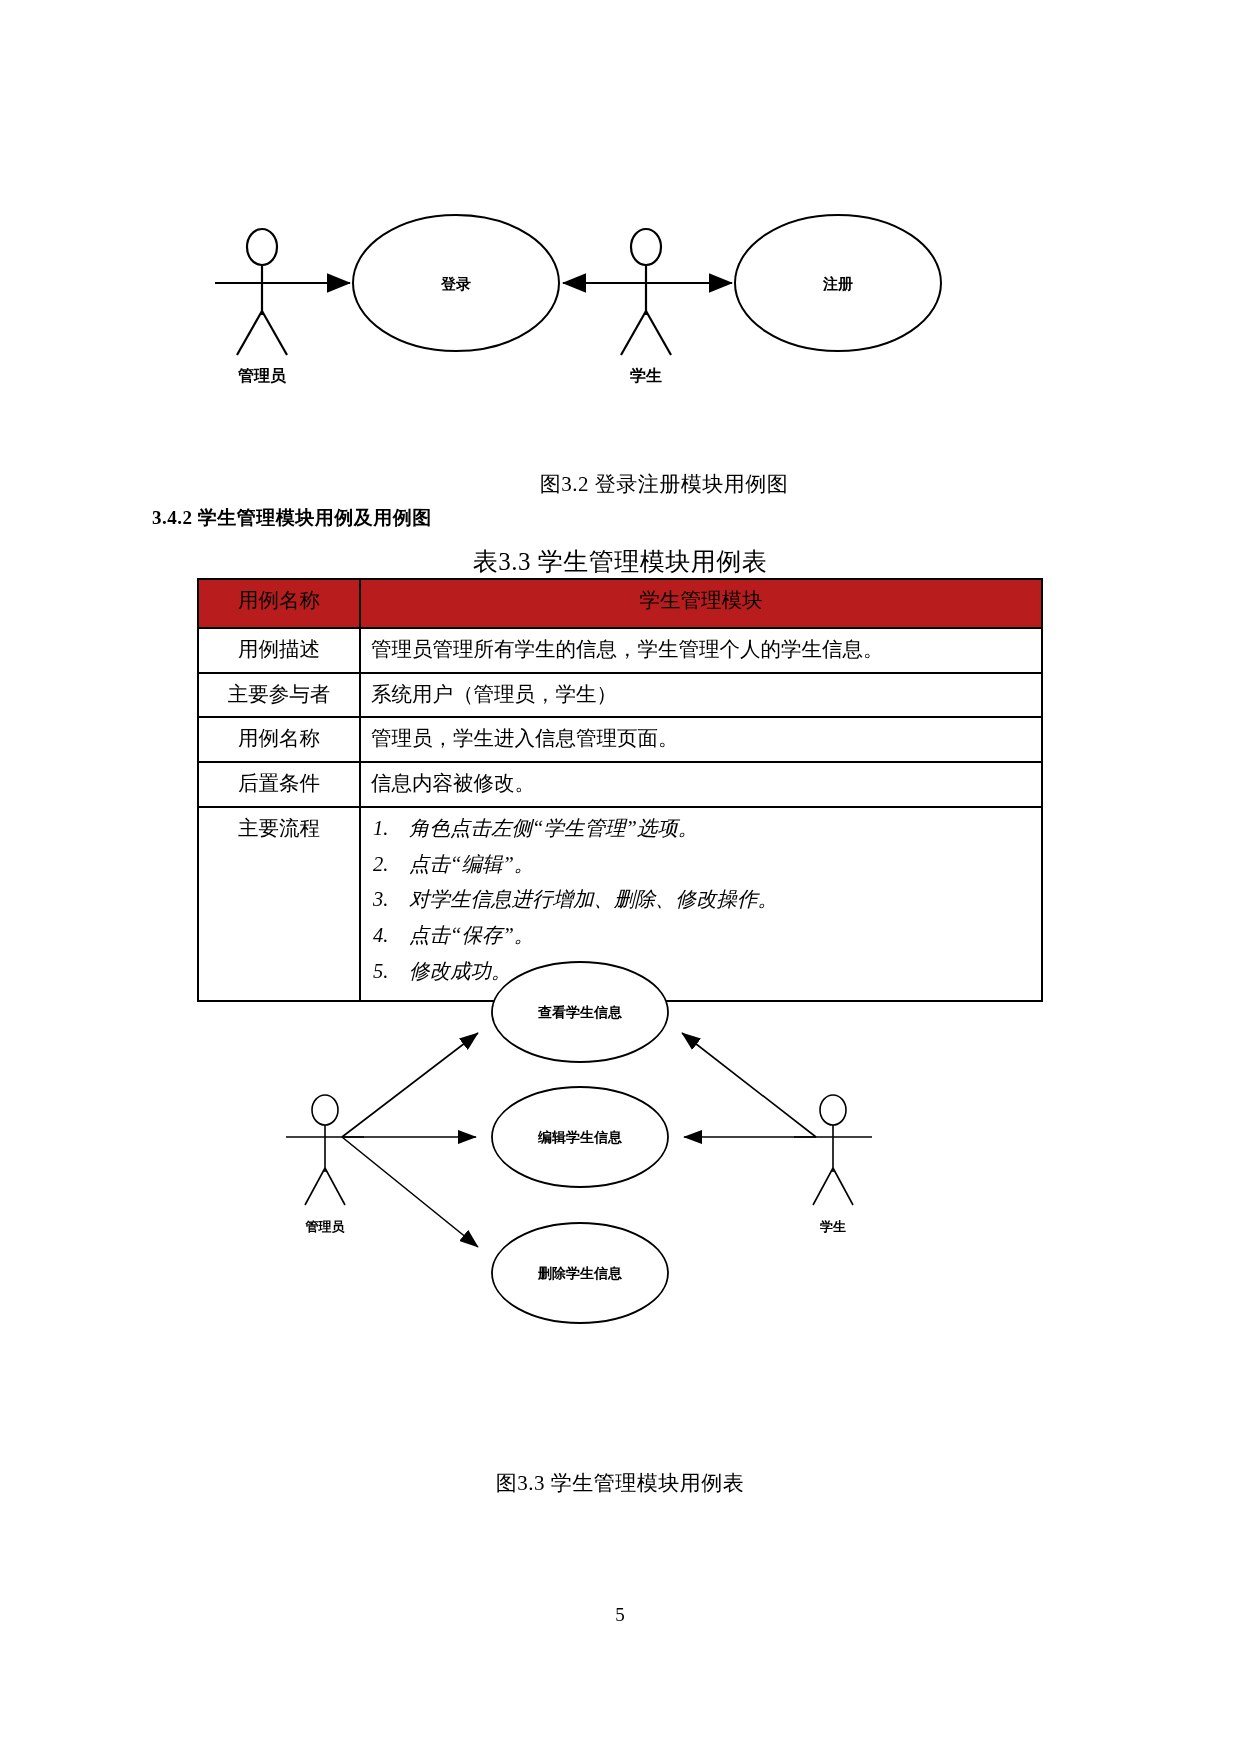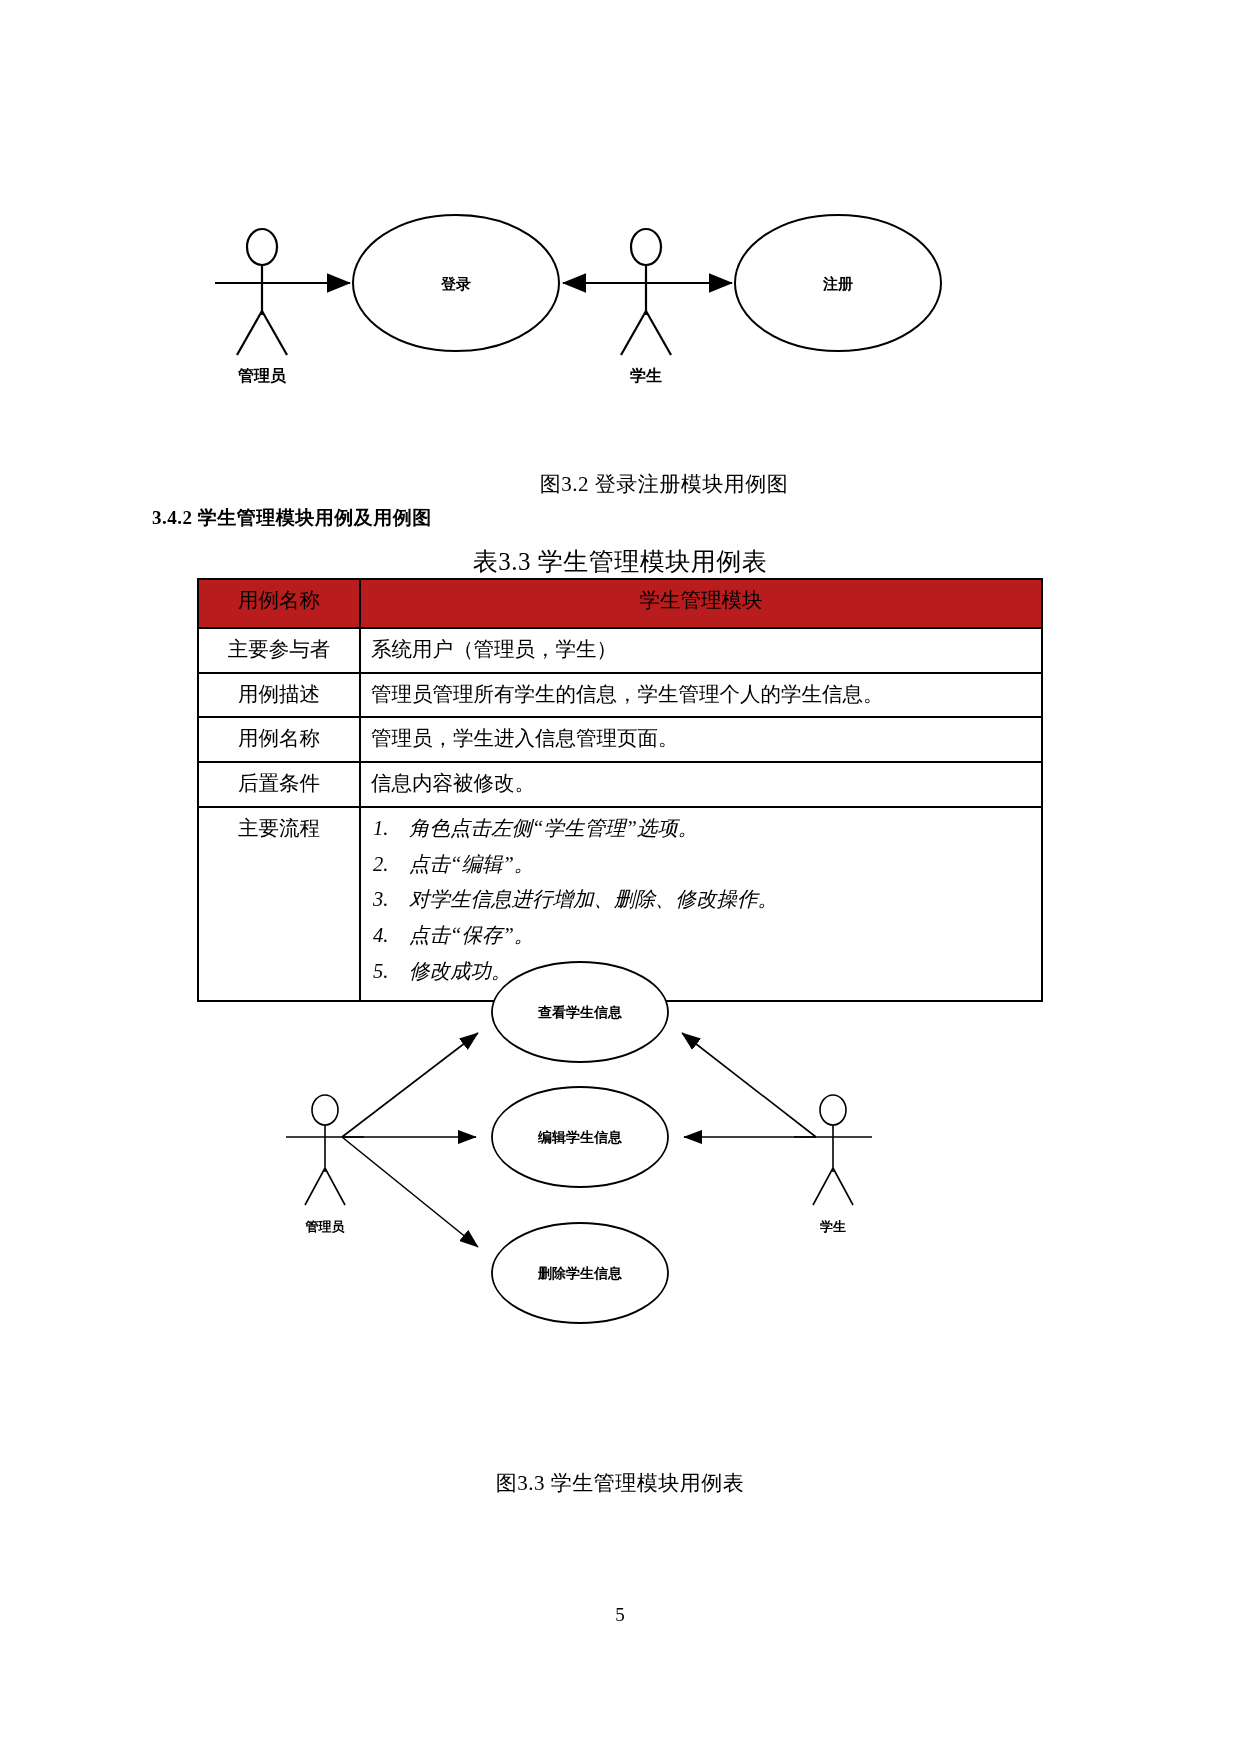--- a/index.html
+++ b/index.html
@@ -236,26 +236,26 @@
 
   <div class="caption" id="table-caption">表3.3 学生管理模块用例表</div>
 
   <table class="usecase-table">
     <tbody>
       <tr class="header-row">
         <td class="label-cell">用例名称</td>
         <td>学生管理模块</td>
       </tr>
       <tr>
+        <td class="label-cell">用例描述</td>
+        <td>管理员管理所有学生的信息，学生管理个人的学生信息。</td>
+      </tr>
+      <tr>
         <td class="label-cell">主要参与者</td>
         <td>系统用户（管理员，学生）</td>
-      </tr>
-      <tr>
-        <td class="label-cell">用例描述</td>
-        <td>管理员管理所有学生的信息，学生管理个人的学生信息。</td>
       </tr>
       <tr>
         <td class="label-cell">用例名称</td>
         <td>管理员，学生进入信息管理页面。</td>
       </tr>
       <tr>
         <td class="label-cell">后置条件</td>
         <td>信息内容被修改。</td>
       </tr>
       <tr>

